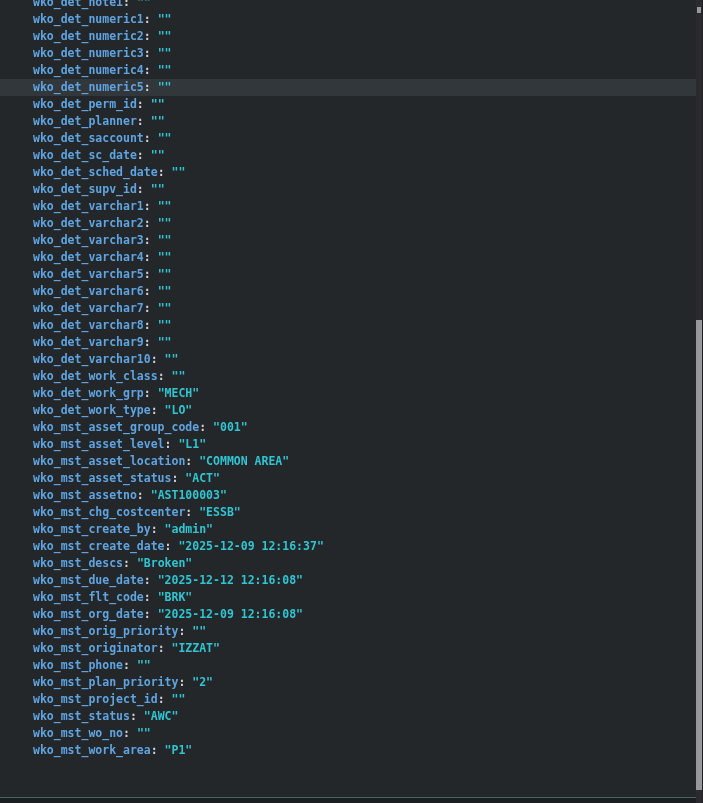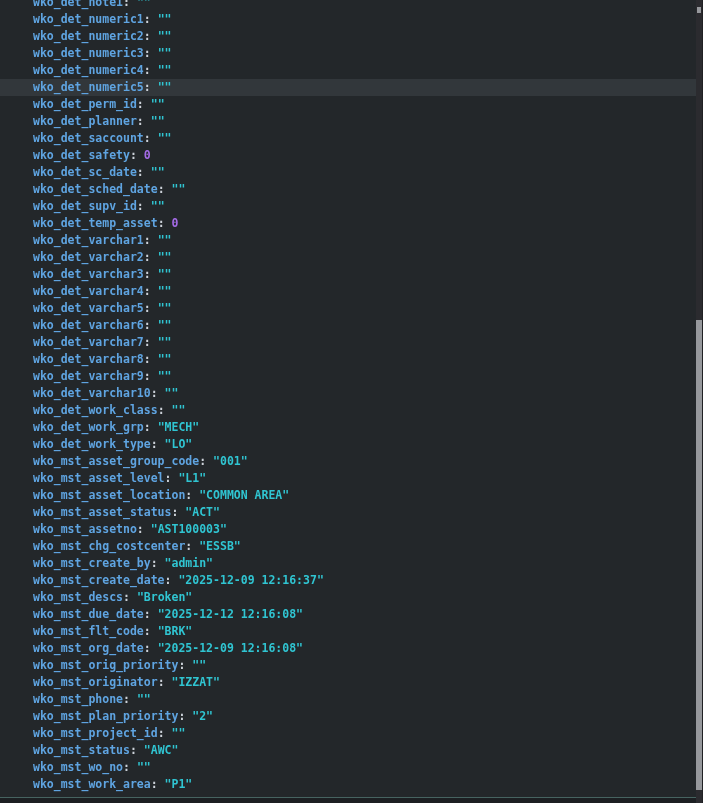--- a/index.html
+++ b/index.html
@@ -100,25 +100,23 @@
   <div class="rows" id="rows">
       <div class="row"><span class="k">wko_det_note1</span><span class="p">: </span><span class="v str">""</span></div>
       <div class="row"><span class="k">wko_det_numeric1</span><span class="p">: </span><span class="v str">""</span></div>
       <div class="row"><span class="k">wko_det_numeric2</span><span class="p">: </span><span class="v str">""</span></div>
       <div class="row"><span class="k">wko_det_numeric3</span><span class="p">: </span><span class="v str">""</span></div>
       <div class="row"><span class="k">wko_det_numeric4</span><span class="p">: </span><span class="v str">""</span></div>
       <div class="row hl"><span class="k">wko_det_numeric5</span><span class="p">: </span><span class="v str">""</span></div>
       <div class="row"><span class="k">wko_det_perm_id</span><span class="p">: </span><span class="v str">""</span></div>
       <div class="row"><span class="k">wko_det_planner</span><span class="p">: </span><span class="v str">""</span></div>
       <div class="row"><span class="k">wko_det_saccount</span><span class="p">: </span><span class="v str">""</span></div>
-      <div class="row"><span class="k">wko_det_safety</span><span class="p">: </span><span class="v num">0</span></div>
       <div class="row"><span class="k">wko_det_sc_date</span><span class="p">: </span><span class="v str">""</span></div>
       <div class="row"><span class="k">wko_det_sched_date</span><span class="p">: </span><span class="v str">""</span></div>
       <div class="row"><span class="k">wko_det_supv_id</span><span class="p">: </span><span class="v str">""</span></div>
-      <div class="row"><span class="k">wko_det_temp_asset</span><span class="p">: </span><span class="v num">0</span></div>
       <div class="row"><span class="k">wko_det_varchar1</span><span class="p">: </span><span class="v str">""</span></div>
       <div class="row"><span class="k">wko_det_varchar2</span><span class="p">: </span><span class="v str">""</span></div>
       <div class="row"><span class="k">wko_det_varchar3</span><span class="p">: </span><span class="v str">""</span></div>
       <div class="row"><span class="k">wko_det_varchar4</span><span class="p">: </span><span class="v str">""</span></div>
       <div class="row"><span class="k">wko_det_varchar5</span><span class="p">: </span><span class="v str">""</span></div>
       <div class="row"><span class="k">wko_det_varchar6</span><span class="p">: </span><span class="v str">""</span></div>
       <div class="row"><span class="k">wko_det_varchar7</span><span class="p">: </span><span class="v str">""</span></div>
       <div class="row"><span class="k">wko_det_varchar8</span><span class="p">: </span><span class="v str">""</span></div>
       <div class="row"><span class="k">wko_det_varchar9</span><span class="p">: </span><span class="v str">""</span></div>
       <div class="row"><span class="k">wko_det_varchar10</span><span class="p">: </span><span class="v str">""</span></div>

